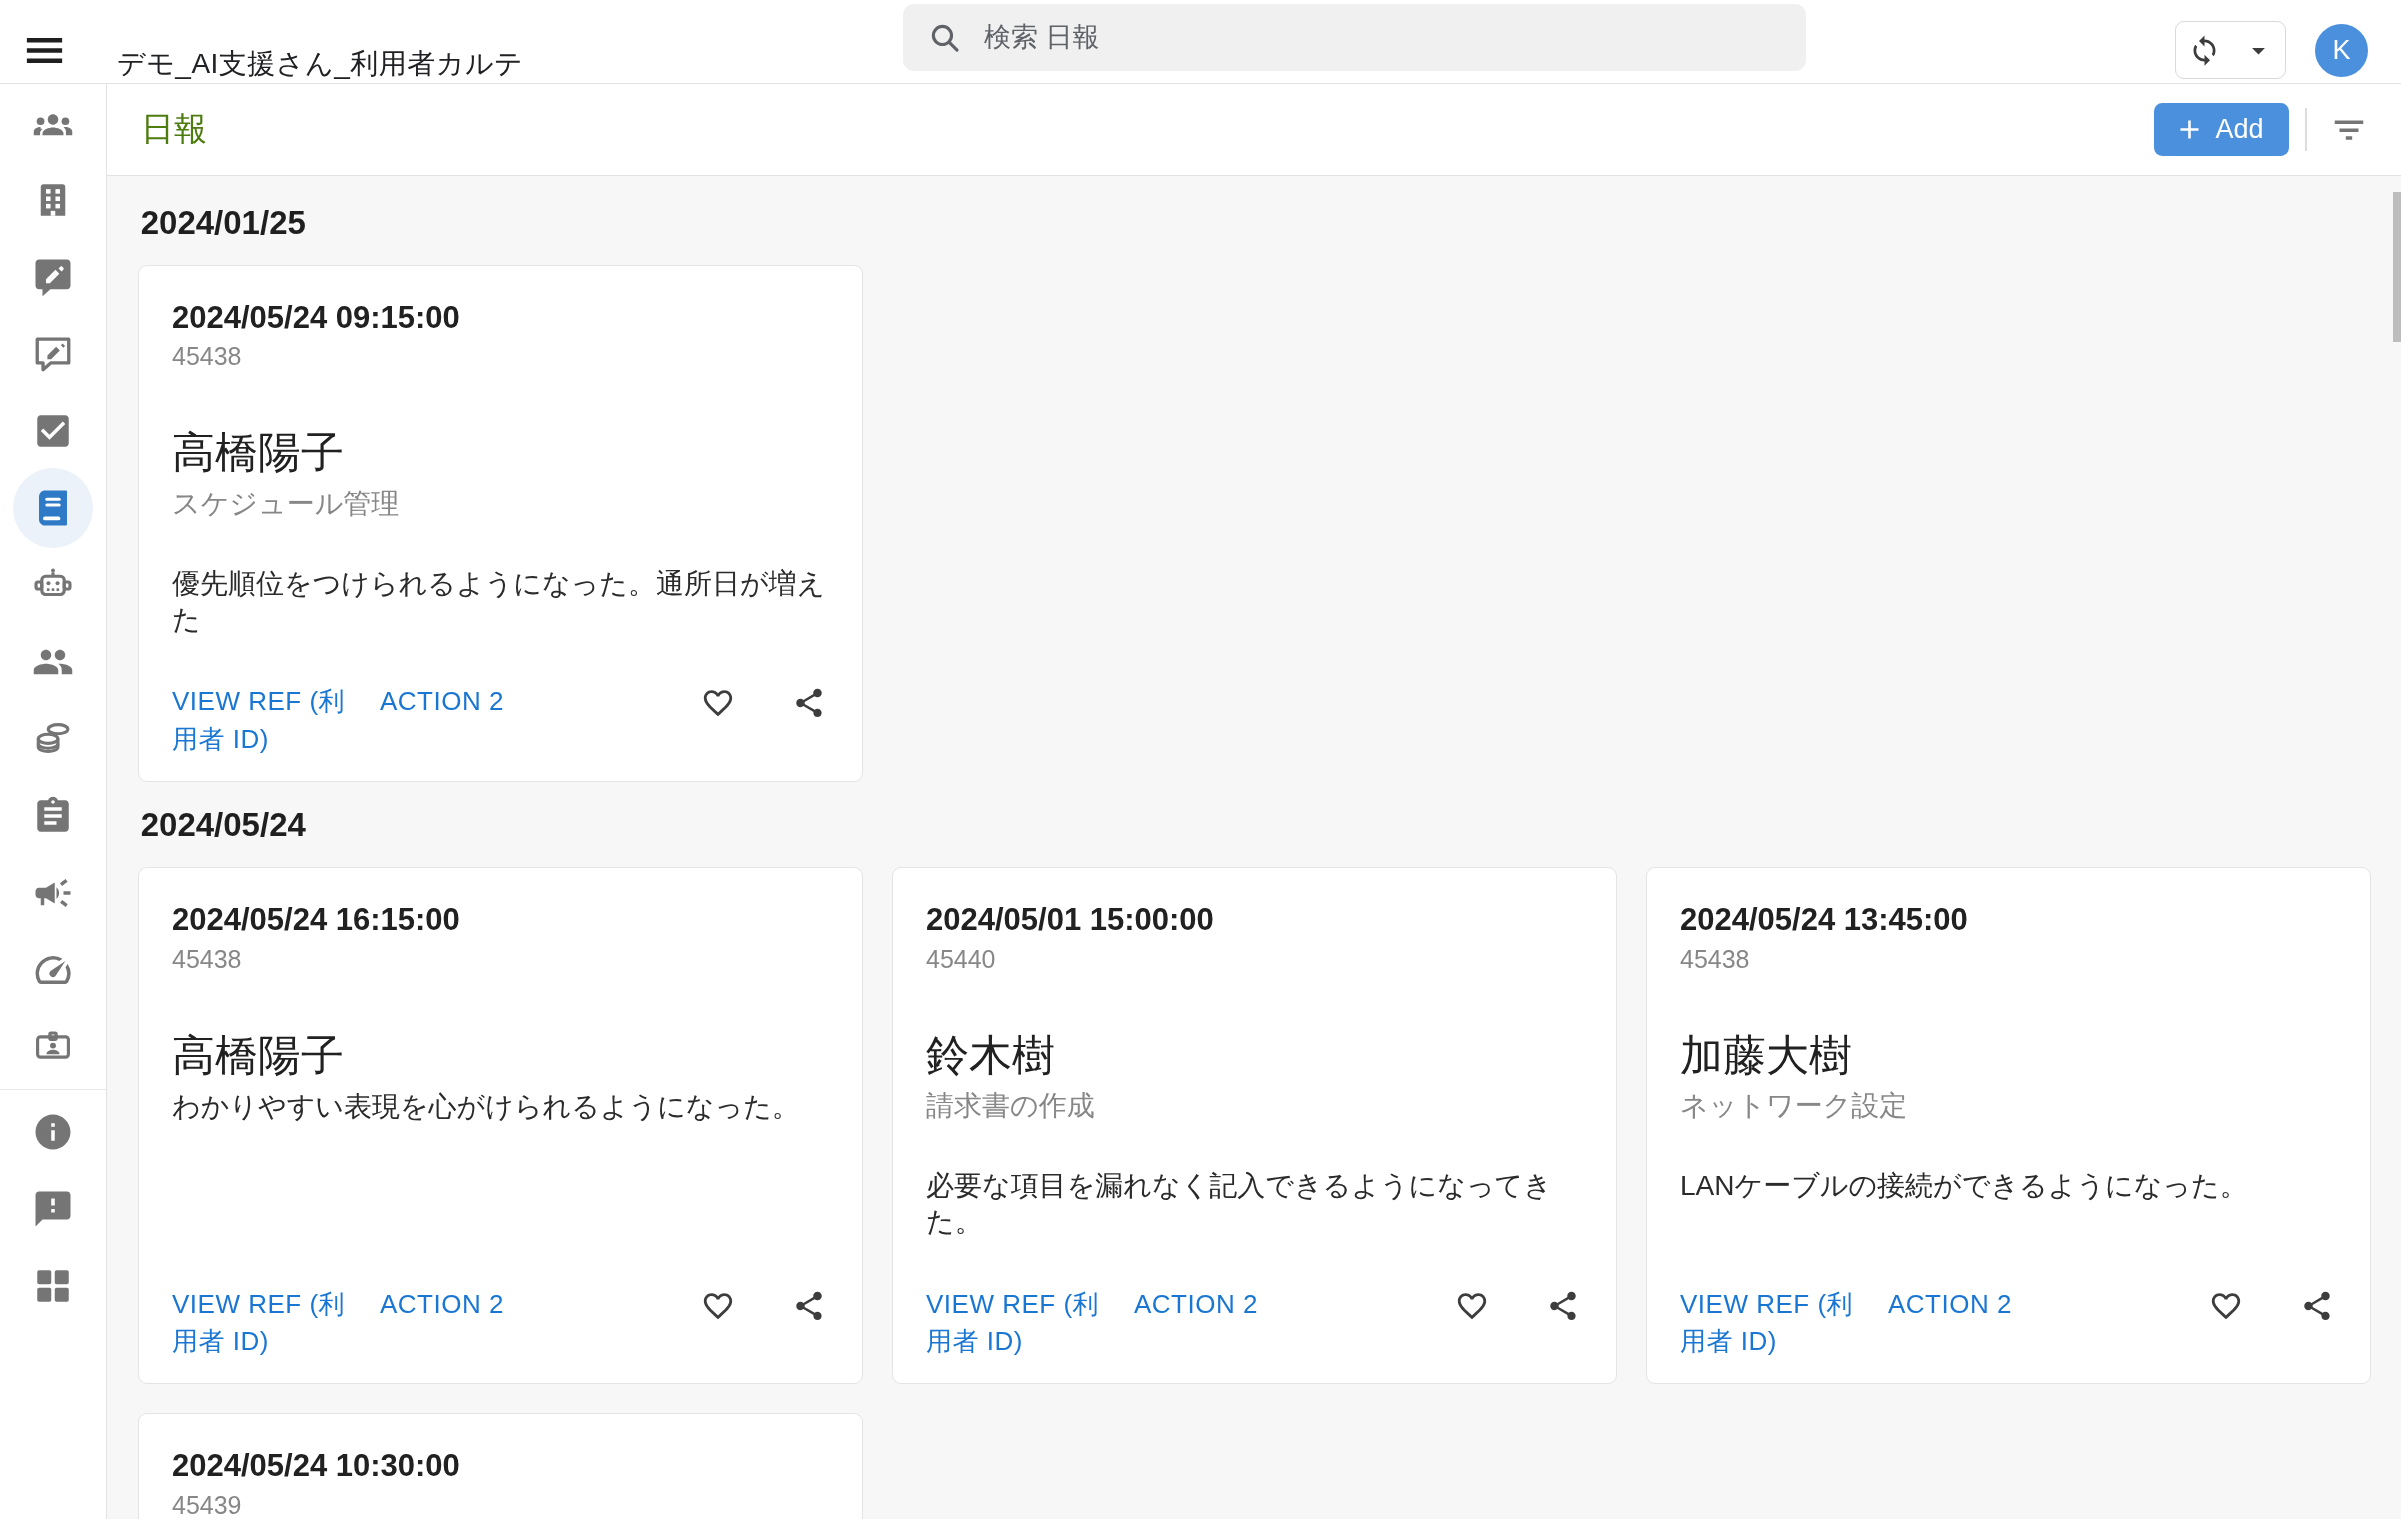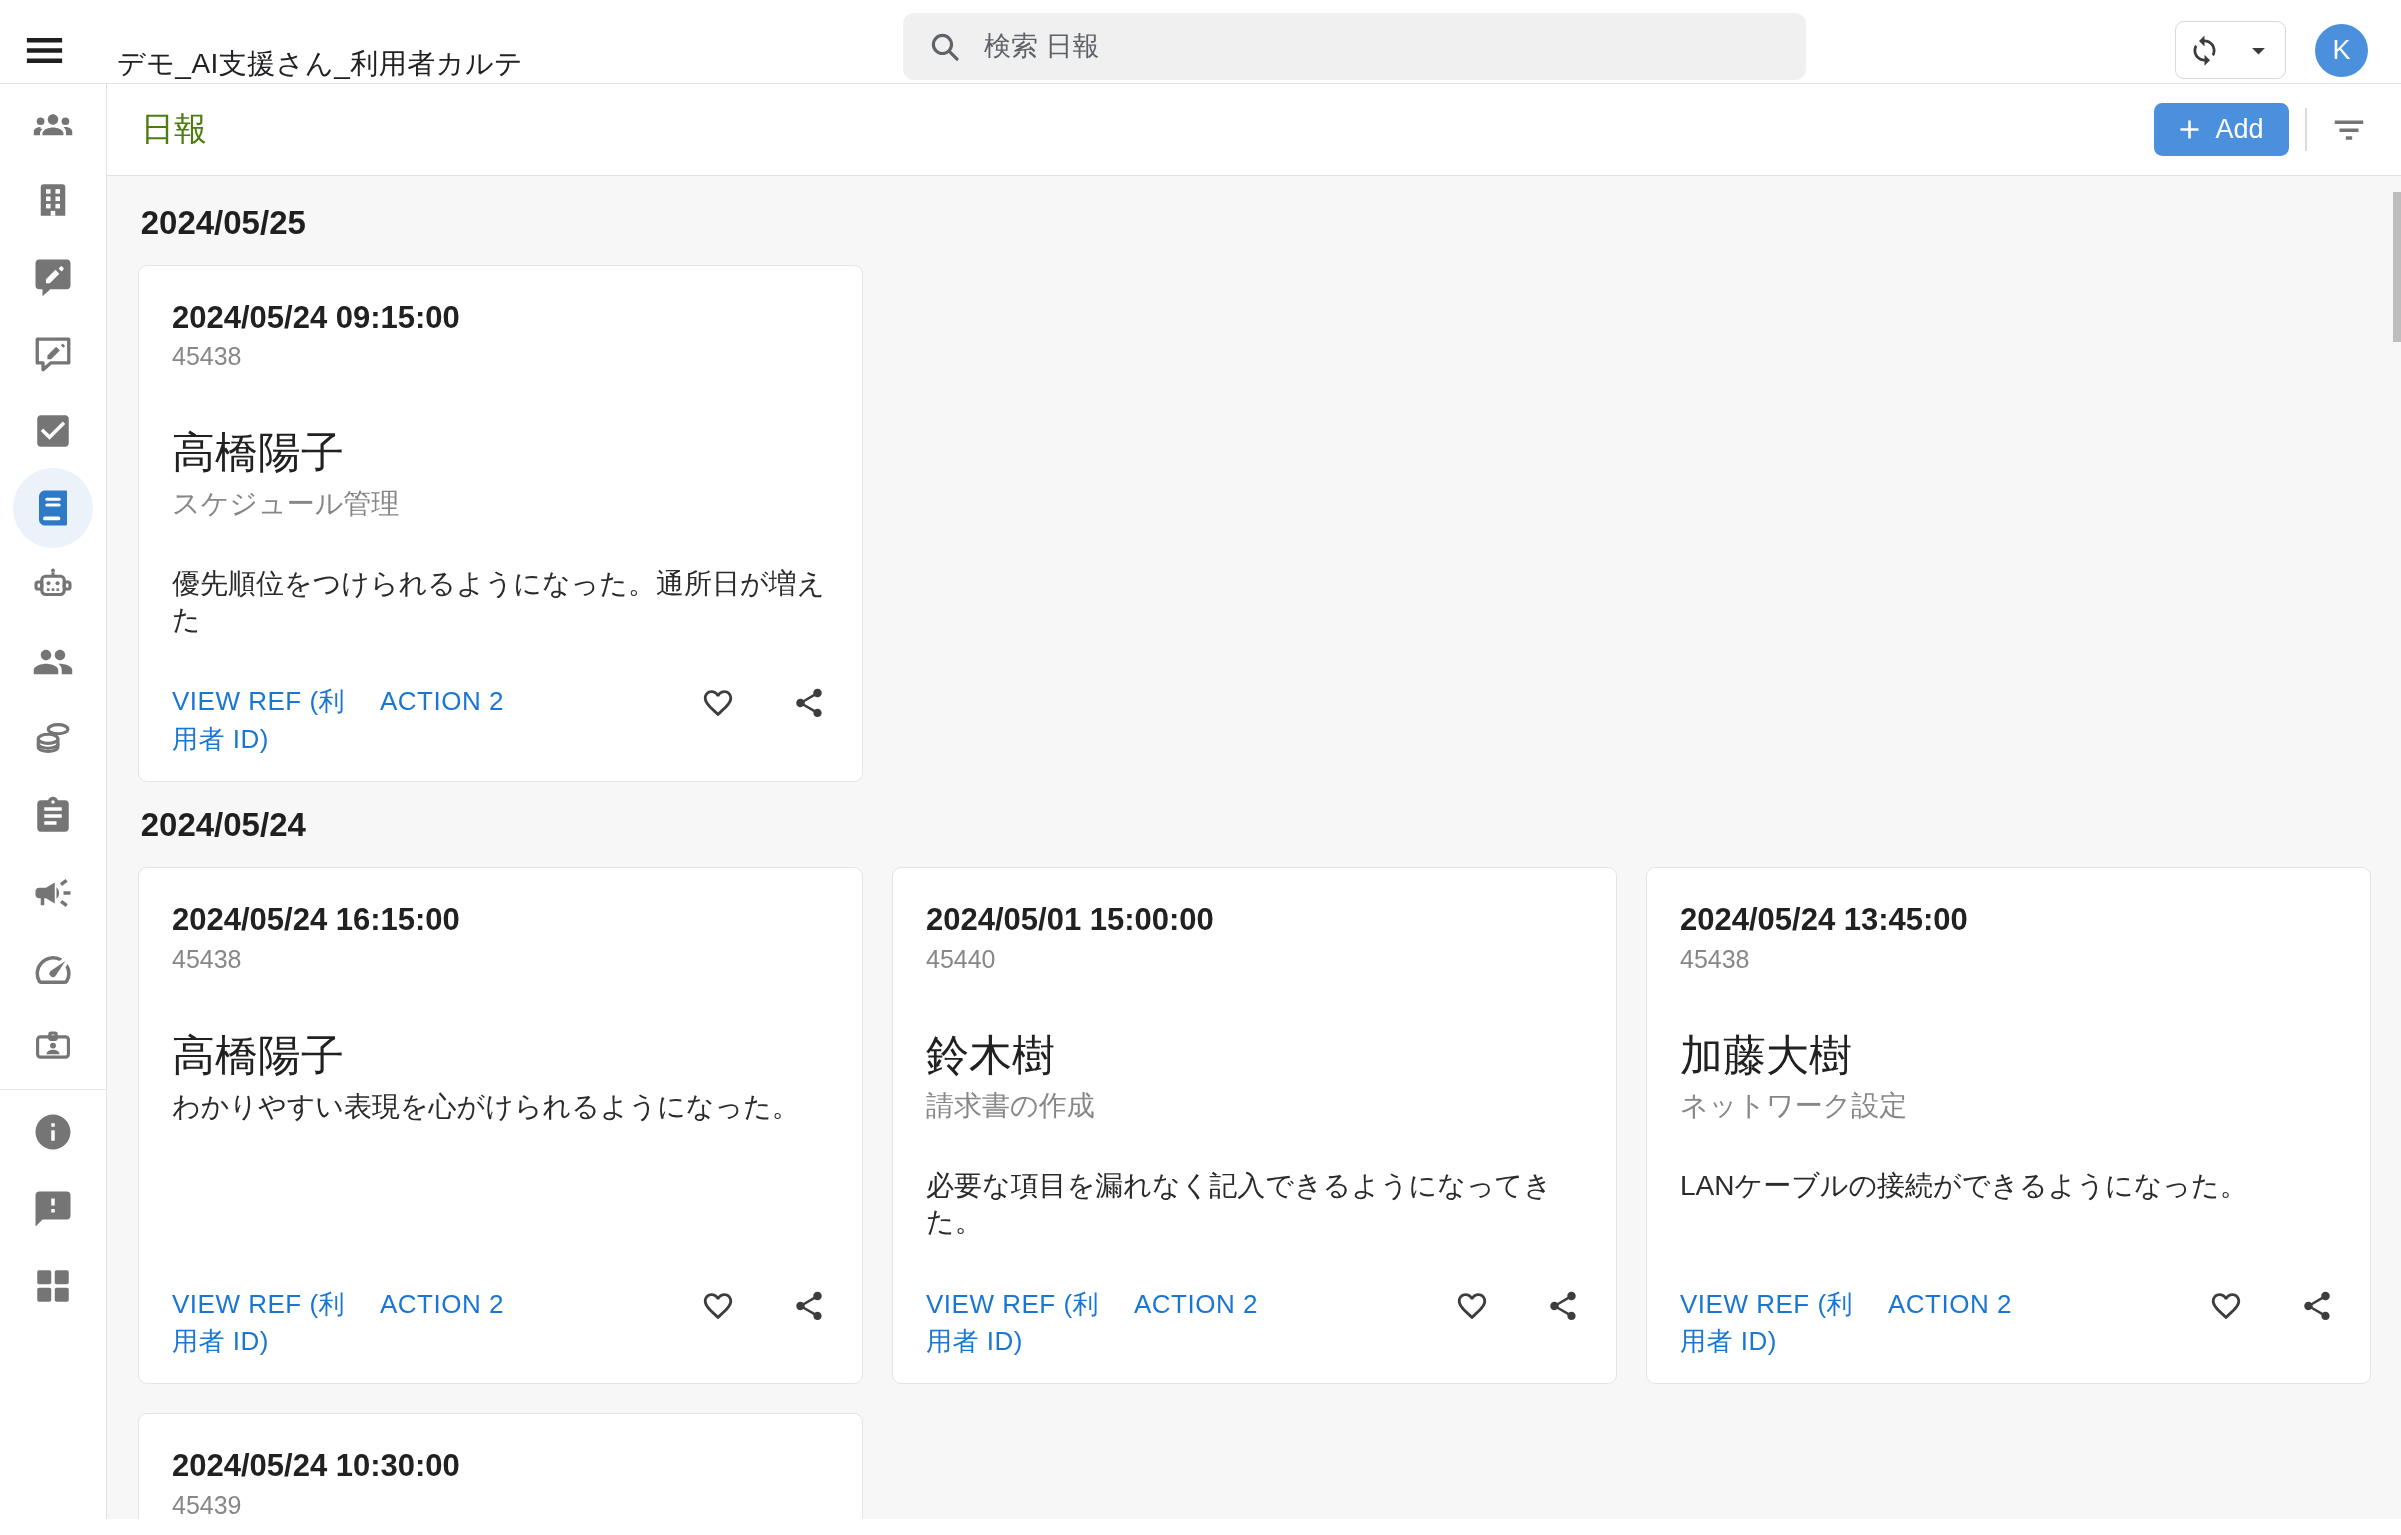--- a/index.html
+++ b/index.html
@@ -7,21 +7,21 @@
     font-family:"Liberation Sans","DejaVu Sans",sans-serif; color:#212121; }
   .page { position:relative; width:2401px; height:1535px; overflow:hidden; }
 
   
   .topbar { position:relative; height:84px; background:#fff; border-bottom:1.8px solid #e2e2e2;
     display:flex; align-items:flex-end; padding:0 0 0 12px; z-index:5; }
   .iconbtn { background:none; border:none; cursor:pointer; display:flex; align-items:center; justify-content:center; }
   .hamburger { width:65px; height:65px; color:#1f1f1f; }
   .hamburger svg { width:47px; height:47px; }
   .app-title { margin-left:40px; font-size:28px; color:#202124; letter-spacing:0.5px; white-space:nowrap; }
-  .searchbox { position:absolute; left:903px; top:13px; width:903px; height:67px;
+  .searchbox { position:absolute; left:903px; top:4px; width:903px; height:67px;
     background:#f0f0f0; border-radius:11px; display:flex; align-items:center; padding:0 25px; }
   .searchbox svg { width:34px; height:34px; color:#5f6368; flex:0 0 auto; }
   .searchbox input { flex:1; margin-left:22px; border:none; outline:none; background:transparent;
     font-size:27px; color:#3c4043; font-family:inherit; }
   .searchbox input::placeholder { color:#5f6368; opacity:1; }
   .topbar-right { position:absolute; right:33px; top:0; height:100px; display:flex; align-items:center; gap:29px; }
   .splitbtn { display:flex; align-items:stretch; height:58px; border:1.8px solid #d9d9d9; border-radius:9px; background:#fff; overflow:hidden; }
   .splitbtn .seg { display:flex; align-items:center; justify-content:center; border:none; background:none; cursor:pointer; color:#3c3c3c; }
   .seg-sync { width:56px; border-right:1.8px solid #cfcfcf; }
   .seg-sync svg { width:33px; height:33px; }
@@ -283,21 +283,21 @@
             <svg viewBox="0 0 24 24" fill="currentColor">
                 <path d="M3 6h18v2.2H3zM6 11h12v2.2H6zM10 16h4v2.2h-4z"></path>
               </svg>
           </button>
         </div>
       </div>
 
       <div class="content">
 
         <section class="section">
-          <h2 class="date-heading">2024/05/25</h2>
+          <h2 class="date-heading">2024/01/25</h2>
           <div class="cards">
             <article class="card">
               <div class="ts">2024/05/24 09:15:00</div>
               <div class="rid">45438</div>
               <div class="person">高橋陽子</div>
               <div class="task">スケジュール管理</div>
               <div class="note">優先順位をつけられるようになった。通所日が増えた</div>
               <div class="actions">
                 <a class="link ref">VIEW REF (利用者 ID)</a>
                 <a class="link a2">ACTION 2</a>

